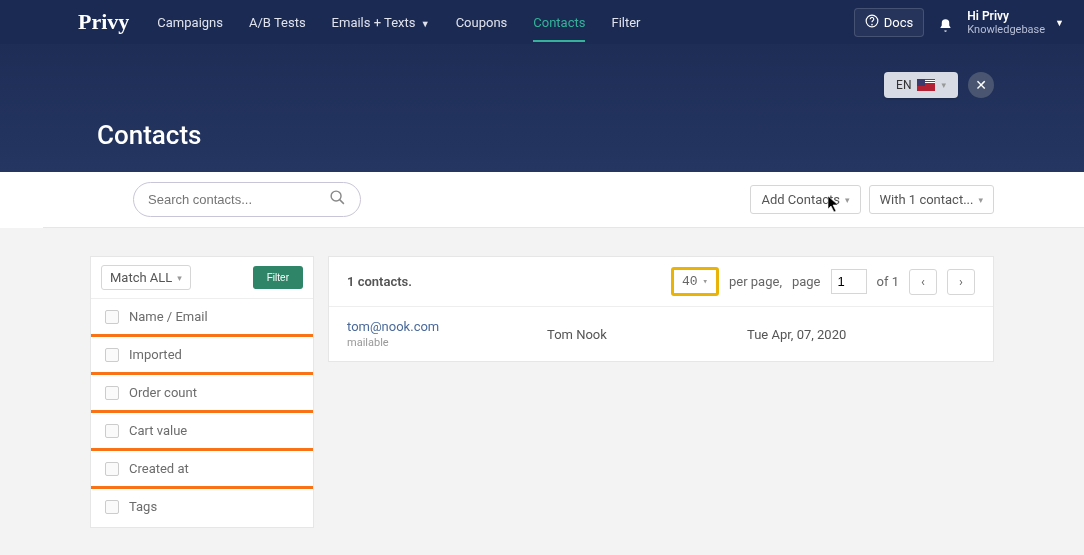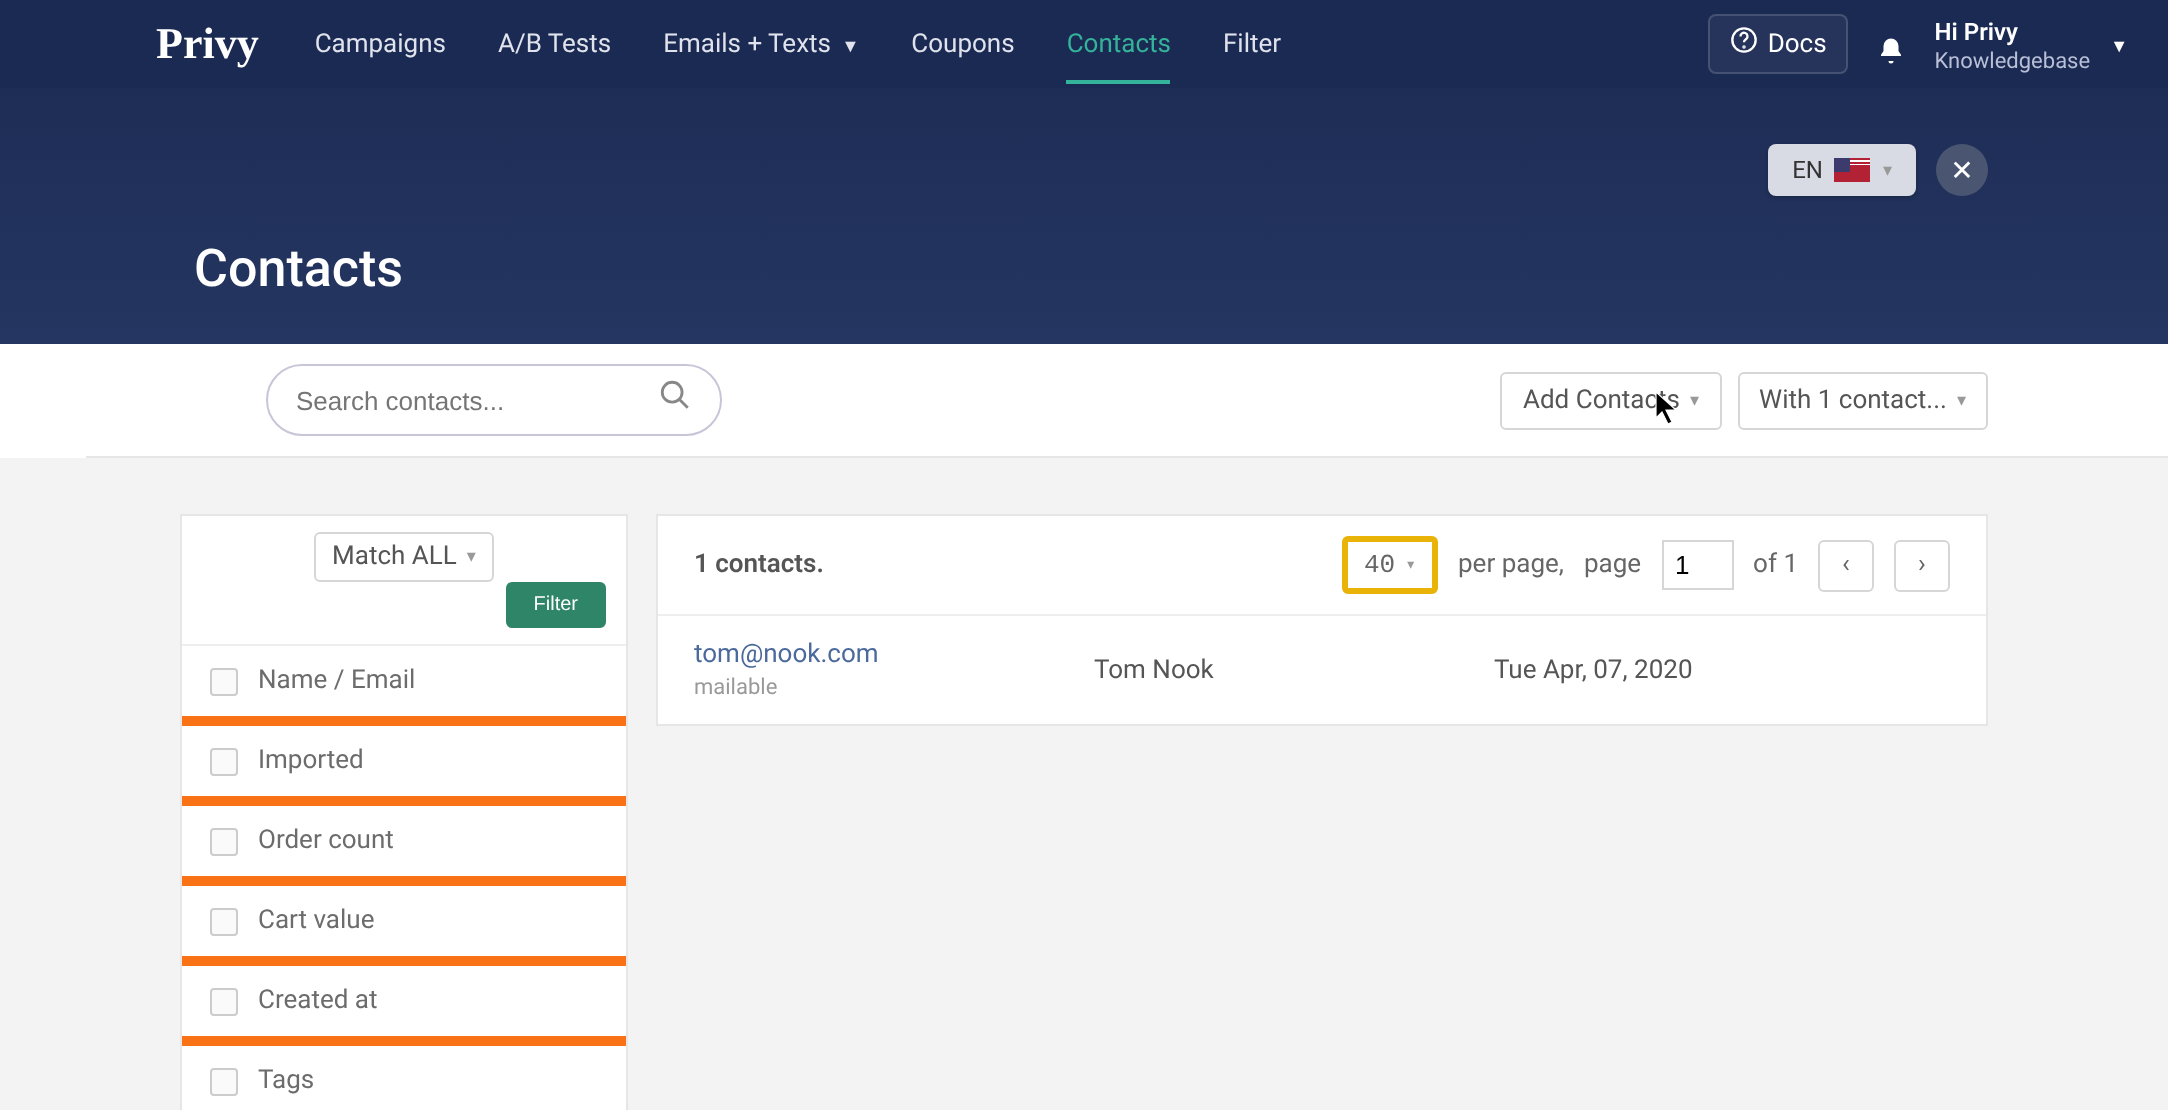--- a/index.html
+++ b/index.html
@@ -163,21 +163,20 @@
     background: #fff;
     border: 1px solid #e6e6e6;
     width: 224px;
     padding: 0;
   }
   .filter-header {
     display: flex;
     align-items: center;
     border-bottom: 1px solid #eee;
     padding: 8px 10px;
-    flex-direction: column;
   }
   .match-select {
     background: #fff;
     border: 1px solid #d6d6d6;
     border-radius: 3px;
     padding: 4px 8px;
     font-size: 13px;
     color: #555;
     cursor: pointer;
     display: flex;
@@ -192,21 +191,21 @@
     border-radius: 3px;
     padding: 6px 14px;
     font-size: 10px;
     cursor: pointer;
   }
   .filter-row {
     display: flex;
     align-items: center;
     gap: 10px;
     padding: 10px 14px;
-    border-bottom: 5px solid #f97316;
+    border-bottom: 3px solid #f97316;
     font-size: 13px;
     color: #6c6c6c;
     cursor: pointer;
   }
   .filter-row:last-child { border-bottom: none; }
   .checkbox {
     width: 14px; height: 14px;
     border: 1px solid #ccc;
     border-radius: 2px;
     background: #fafafa;

